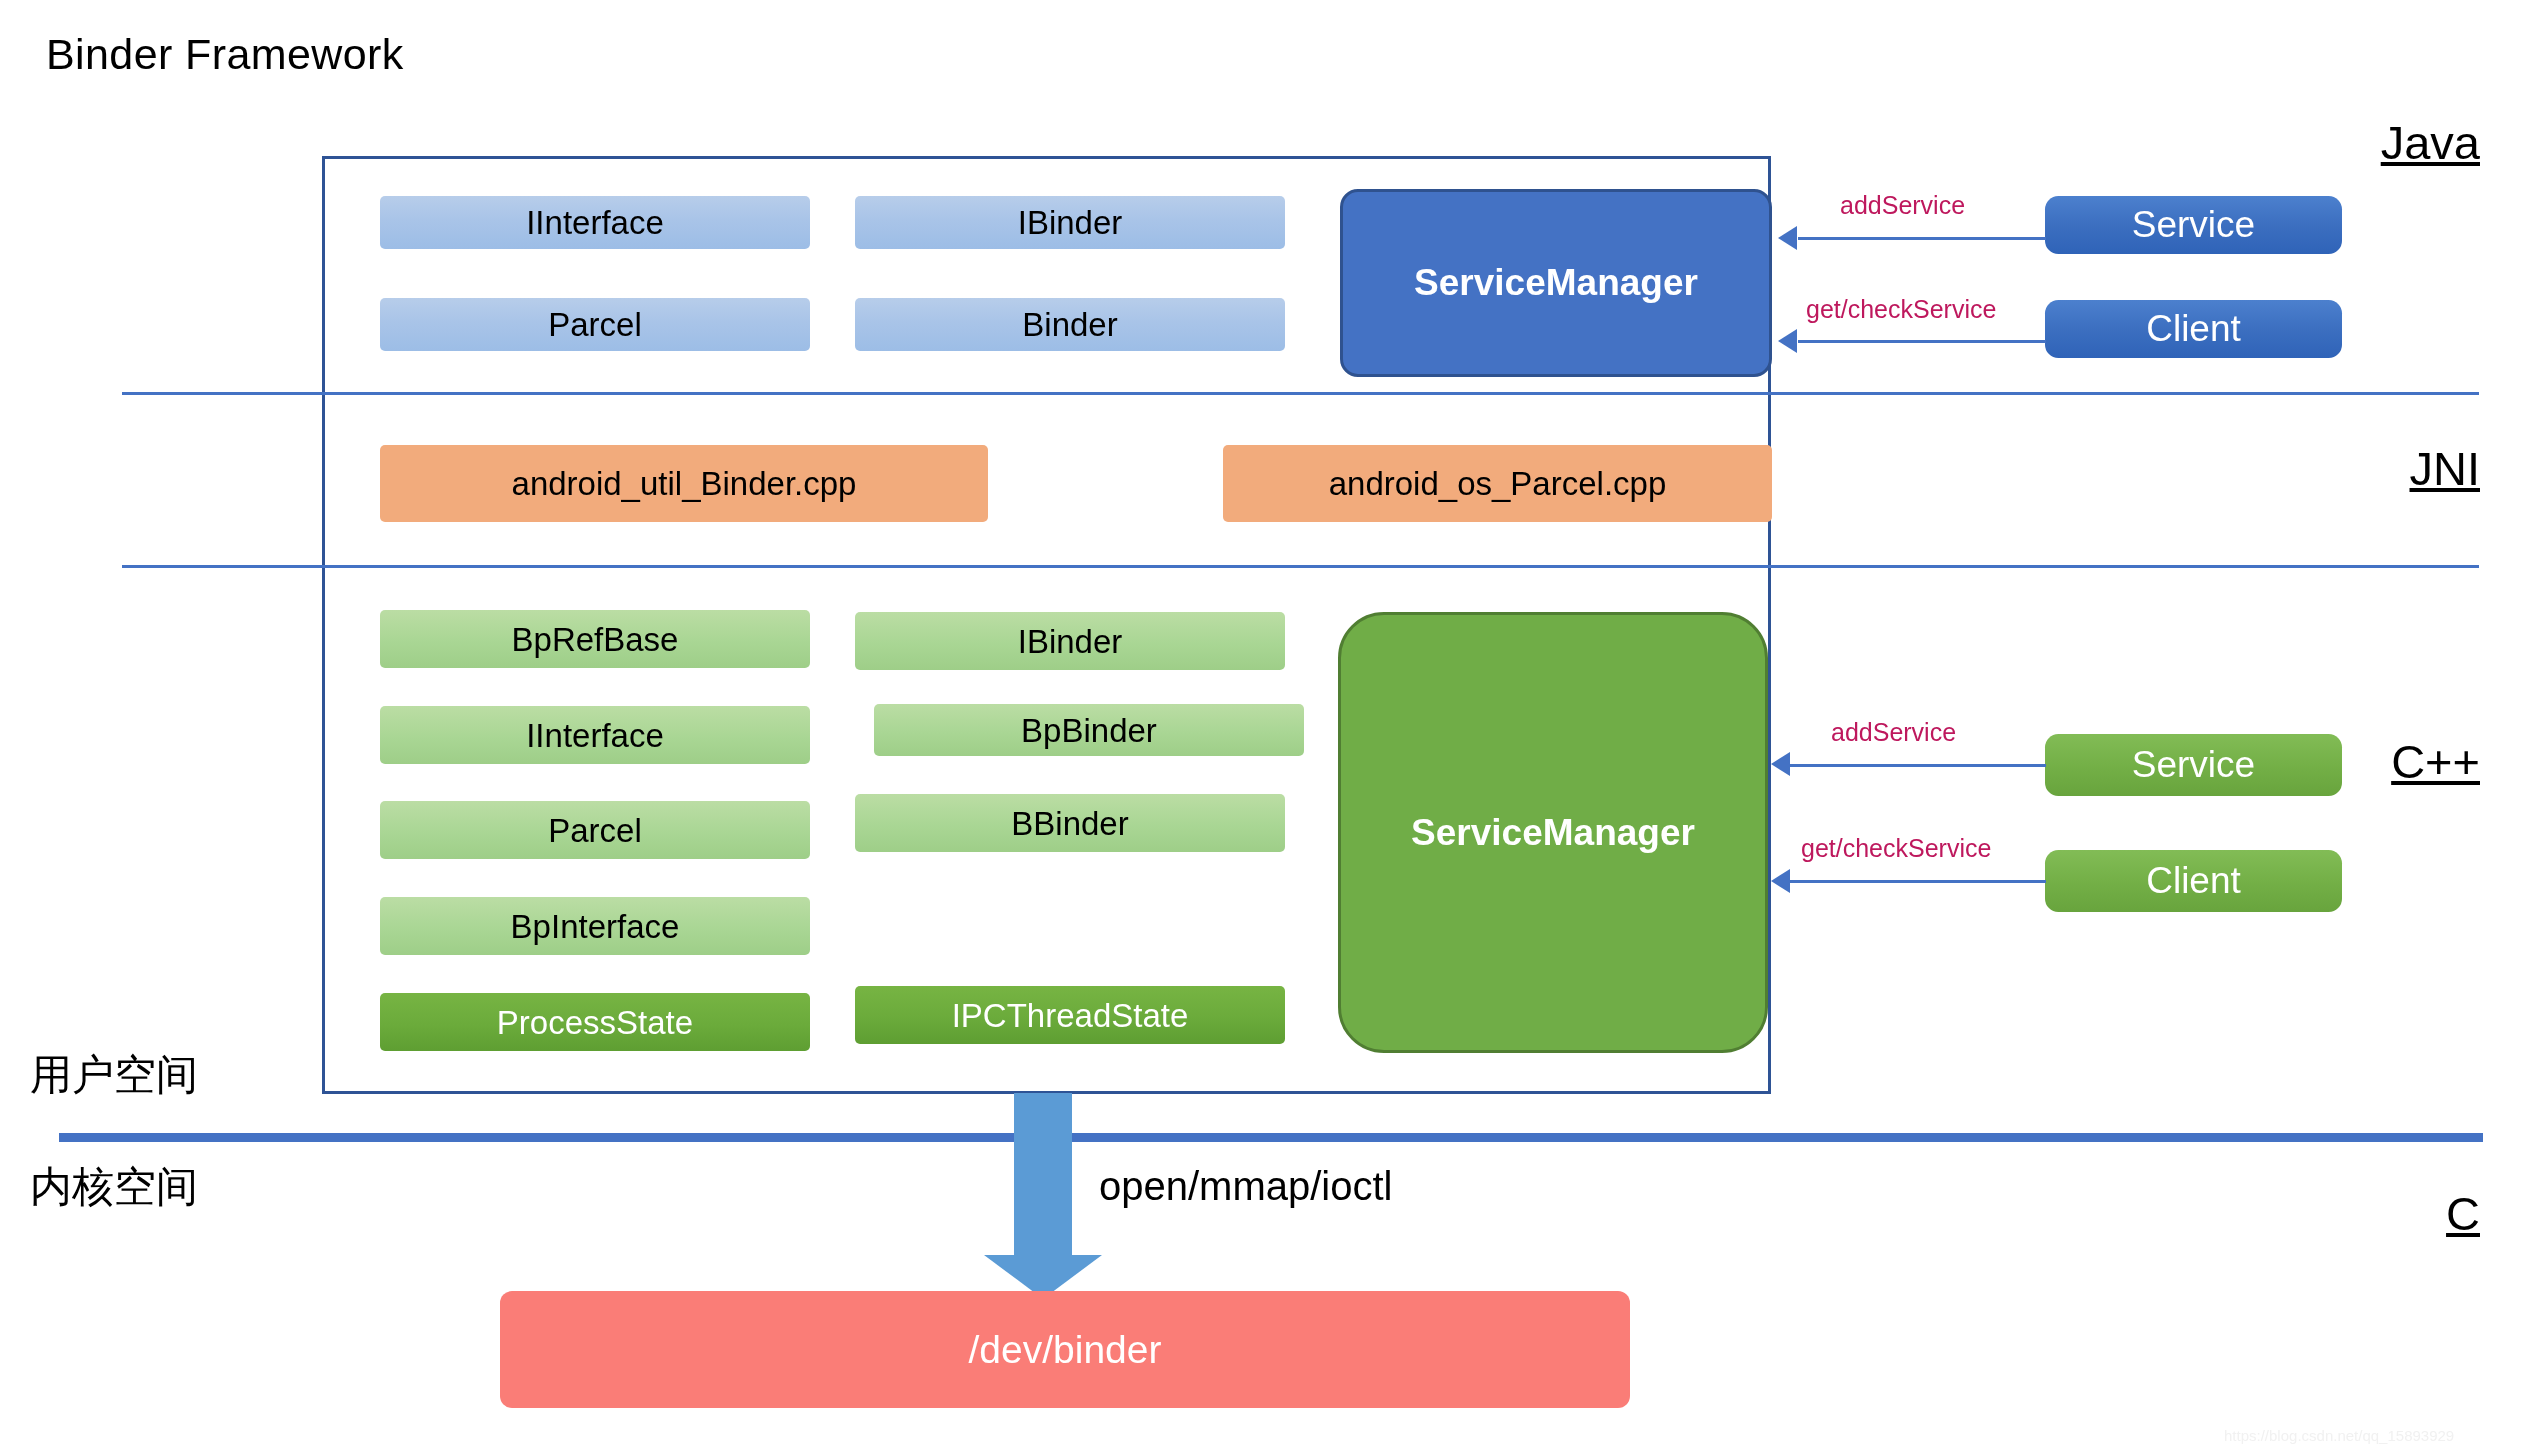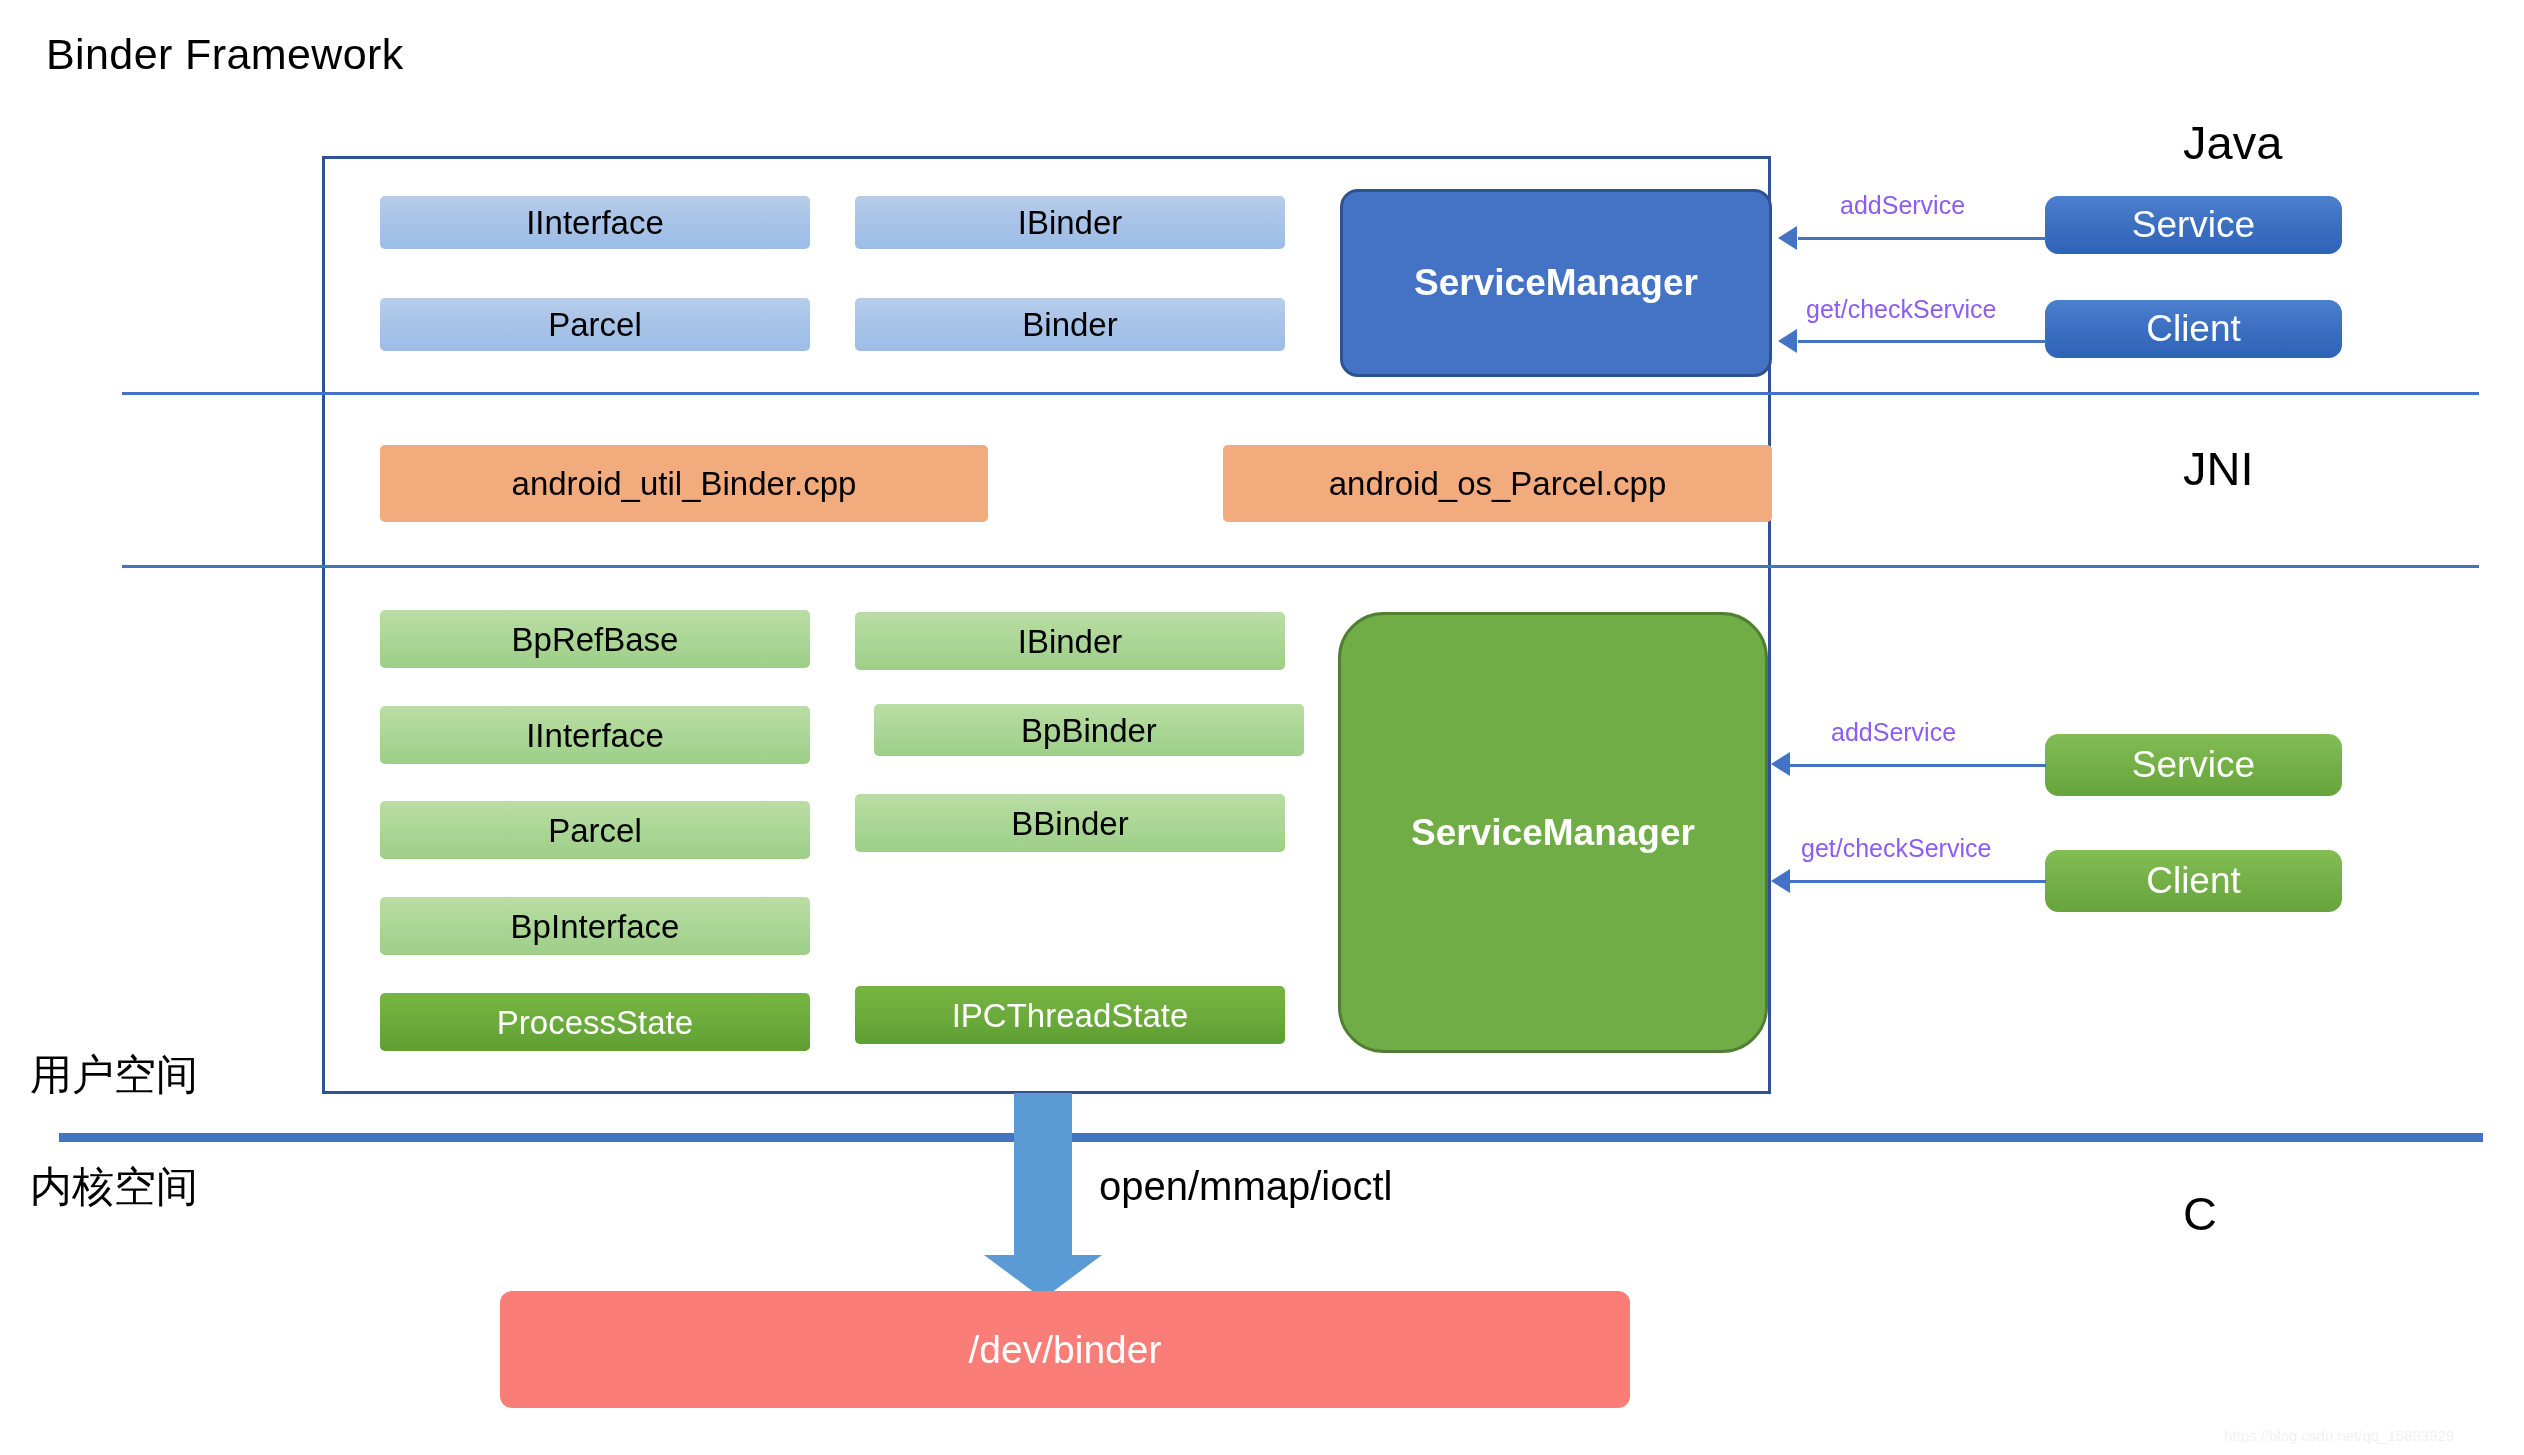--- a/index.html
+++ b/index.html
@@ -57,21 +57,23 @@
     top: 1133px;
     width: 2424px;
     height: 0;
     border-top: 9px solid #4472C4;
   }
 
   
   .layer-label {
     font-size: 47px;
     color: #000000;
-    white-space: nowrap;
+    text-align: right;
+    white-space: nowrap;
+    text-decoration: underline;
   }
   #label-java { left: 2183px; top: 115px; width: 297px; }
   #label-jni  { left: 2183px; top: 441px; width: 297px; }
   #label-cpp  { left: 2183px; top: 734px; width: 297px; }
   #label-c    { left: 2183px; top: 1186px; width: 297px; }
 
   
   .space-label {
     font-size: 42px;
     color: #000000;
@@ -203,21 +205,21 @@
   #conn-java-add-head  { left: 1778px; top: 226px; }
   #conn-java-get-line  { left: 1798px; top: 340px;  width: 248px; }
   #conn-java-get-head  { left: 1778px; top: 329px; }
   #conn-cpp-add-line   { left: 1790px; top: 764px; width: 256px; }
   #conn-cpp-add-head   { left: 1771px; top: 752px; }
   #conn-cpp-get-line   { left: 1790px; top: 880px; width: 256px; }
   #conn-cpp-get-head   { left: 1771px; top: 869px; }
 
   .conn-label {
     font-size: 25px;
-    color: #8b5cf6;
+    color: #be185d;
     white-space: nowrap;
   }
   #conn-label-java-add { left: 1840px; top: 191px; }
   #conn-label-java-get { left: 1806px; top: 295px; }
   #conn-label-cpp-add  { left: 1831px; top: 718px; }
   #conn-label-cpp-get  { left: 1801px; top: 834px; }
 
   
   #kernel-arrow-shaft {
     left: 1014px;

